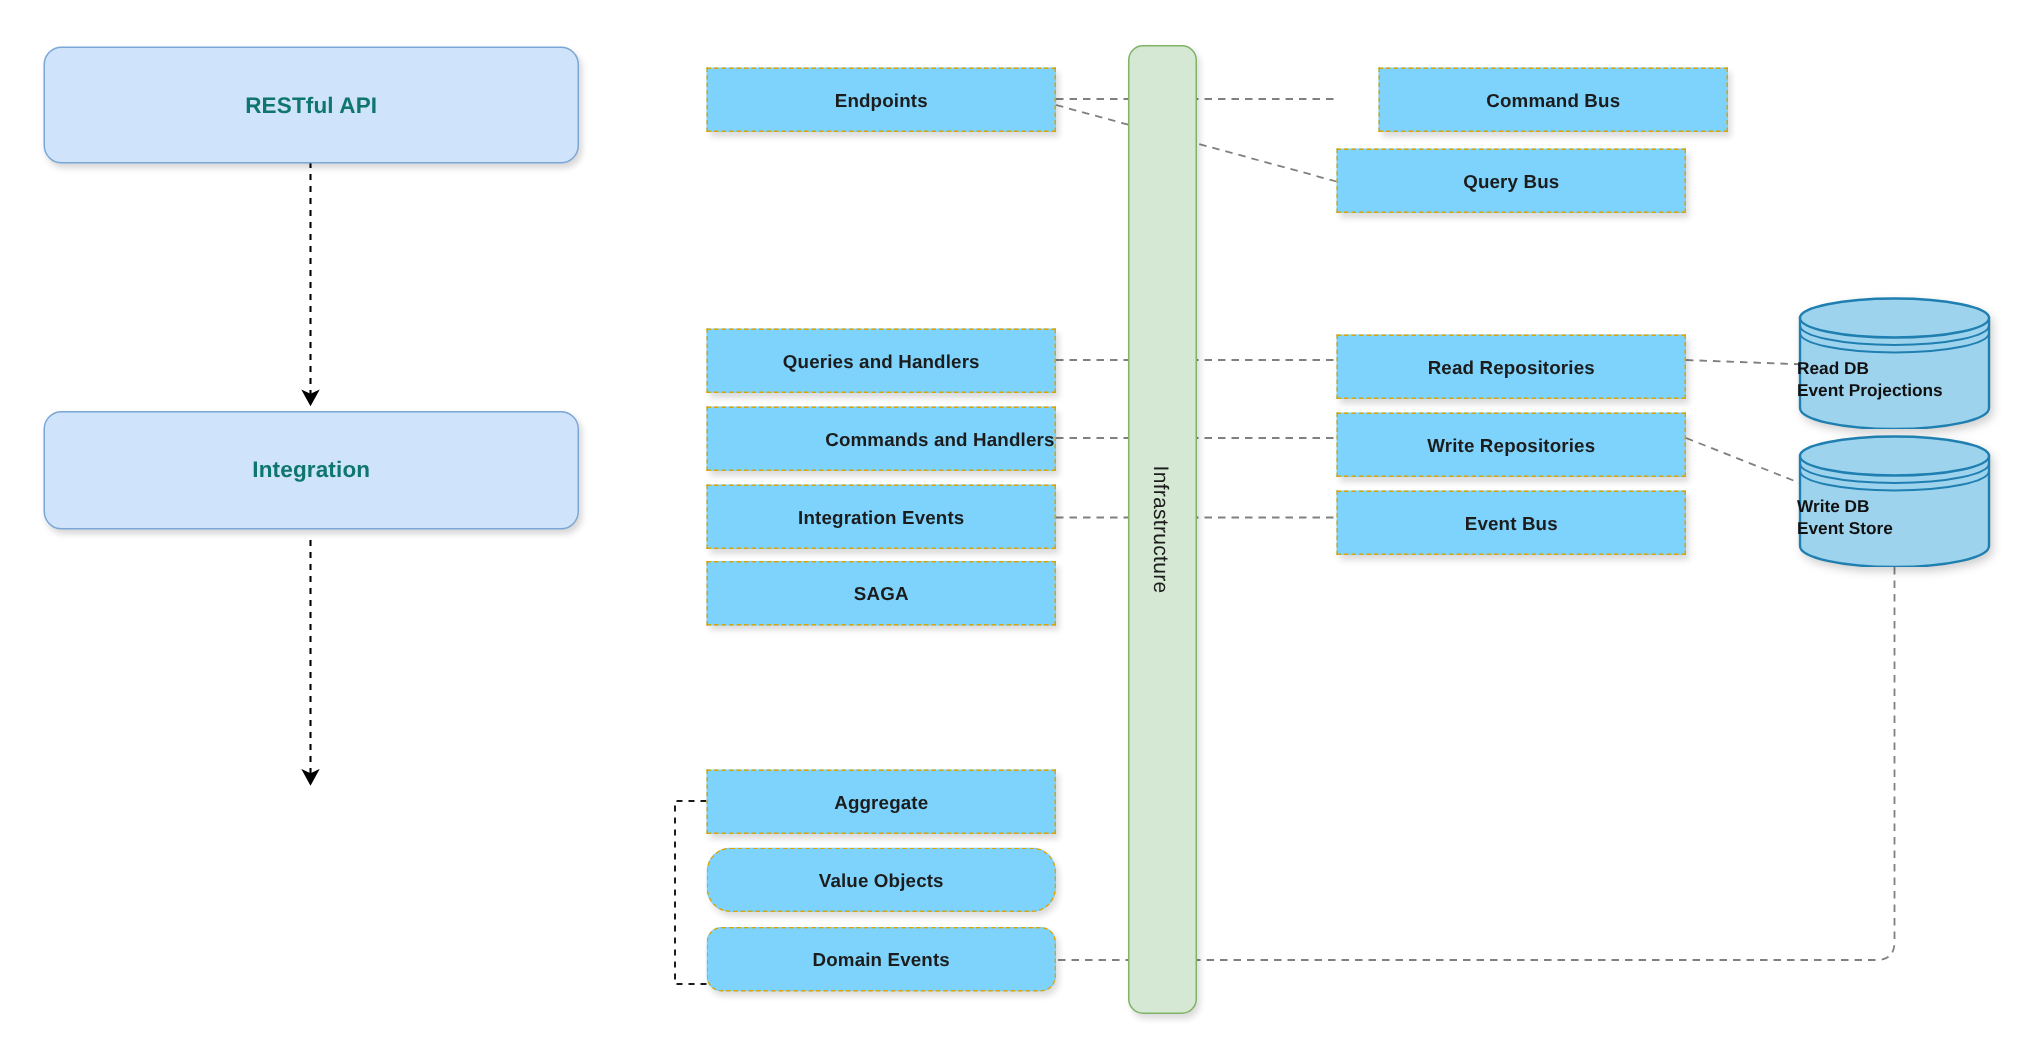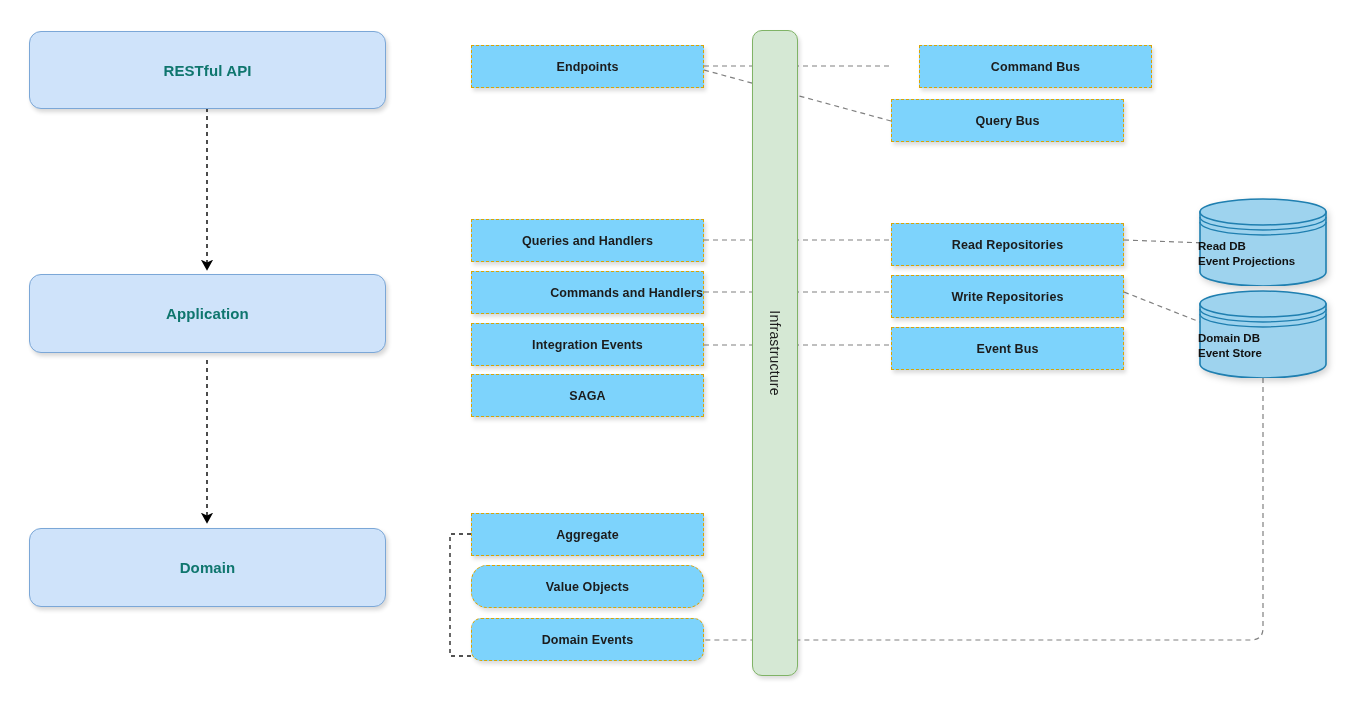--- a/index.html
+++ b/index.html
@@ -132,26 +132,23 @@
 
   <div class="infra-bar" style="left:752px; top:30px; width:44px; height:644px;">
     <span class="infra-label">Infrastructure</span>
   </div>
 
   <div class="node layer-box" style="left:29px; top:31px; width:357px; height:78px;">
     <span>RESTful API</span>
   </div>
 
   <div class="node layer-box" style="left:29px; top:274px; width:357px; height:79px;">
-    <span>Application</span>
-  </div>
-
-  <div class="node layer-box" style="left:29px; top:528px; width:357px; height:79px;">
-    <span>Domain</span>
-  </div>
+    <span>Integration</span>
+  </div>
+
 
   <div class="node comp-box" style="left:471px; top:45px; width:233px; height:43px;">
     <span>Endpoints</span>
   </div>
 
   <div class="node comp-box" style="left:471px; top:219px; width:233px; height:43px;">
     <span>Queries and Handlers</span>
   </div>
 
   <div class="node comp-box" style="left:471px; top:271px; width:233px; height:43px;justify-content:flex-end;">
@@ -212,18 +209,18 @@
   </div>
 
   <div class="db" style="left:1198px; top:290px; width:130px; height:88px;">
     <svg width="130" height="88" viewBox="0 0 130 88" xmlns="http://www.w3.org/2000/svg">
       <path d="M2,14 L2,74 A63,14 0 0 0 128,74 L128,14 Z" fill="#9ed3ee" stroke="#1f7fb0" stroke-width="1.6"></path>
       <ellipse cx="65" cy="14" rx="63" ry="13" fill="#9ed3ee" stroke="#1f7fb0" stroke-width="1.6"></ellipse>
       <path d="M2,19 A63,13 0 0 0 128,19" fill="none" stroke="#1f7fb0" stroke-width="1.3"></path>
       <path d="M2,24 A63,13 0 0 0 128,24" fill="none" stroke="#1f7fb0" stroke-width="1.3"></path>
     </svg>
     <div class="db-text" style="top:41px;">
-      <span>Domain DB</span>
+      <span>Write DB</span>
       <span class="l2">Event Store</span>
     </div>
   </div>
 
 </div>
 
 </body></html>

